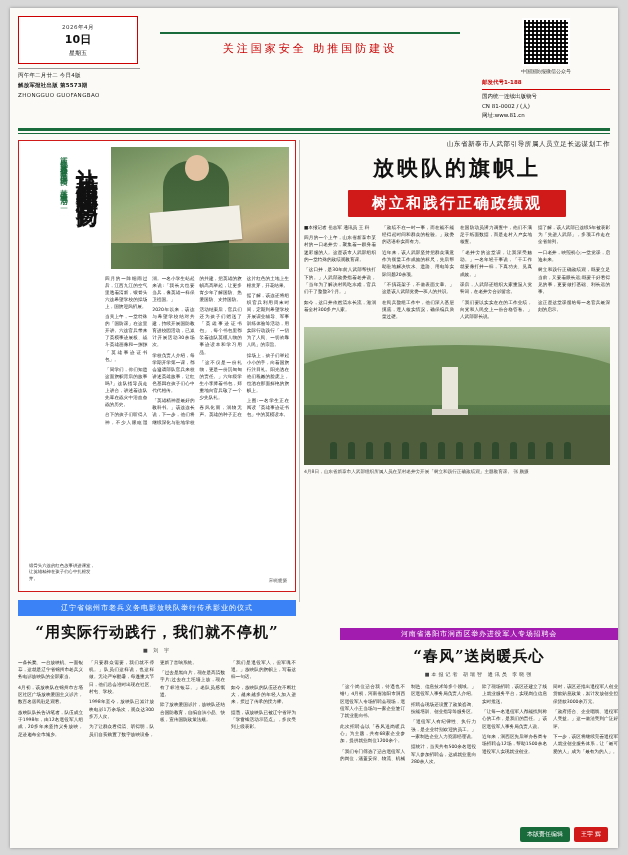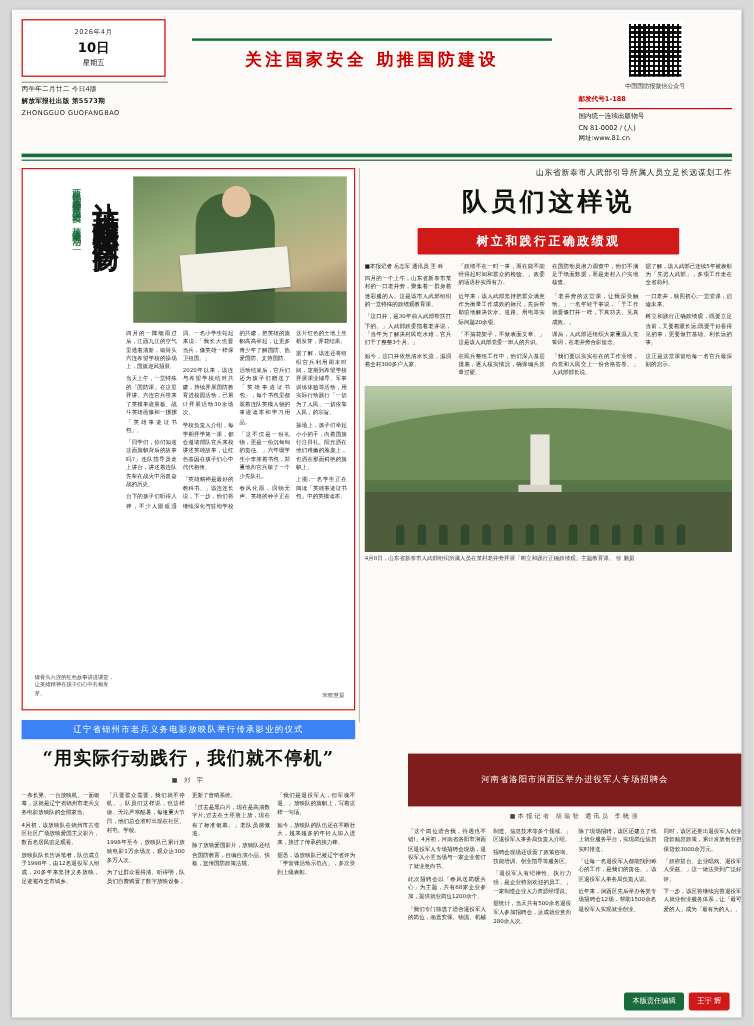--- a/index.html
+++ b/index.html
@@ -37,21 +37,21 @@
     position:absolute;left:140px;top:18px;width:320px;text-align:center;
   }
   .title-cn{
     font-family:"DejaVu Serif","Liberation Serif",serif;
     font-size:46px;font-weight:bold;color:#1a6b3c;letter-spacing:4px;
     line-height:1;white-space:nowrap;
     text-shadow:0 0 1px #1a6b3c;
   }
   .title-underline{height:2px;background:#1a6b3c;margin:6px 10px 0 10px;}
   .slogan{
-    margin-top:7px;font-size:14px;color:#c00;letter-spacing:3px;font-weight:bold;
+    margin-top:7px;font-size:11px;color:#c00;letter-spacing:3px;font-weight:normal;
   }
   .mh-right{
     position:absolute;right:8px;top:10px;width:128px;text-align:left;
   }
   .qr{
     width:44px;height:44px;margin-left:40px;
     background:
       repeating-linear-gradient(90deg,#111 0 2px,#fff 2px 4px),
       repeating-linear-gradient(0deg,#111 0 2px,#fff 2px 4px);
     background-blend-mode:multiply;
@@ -138,42 +138,42 @@
     margin:0 0 3px 0;font-size:4.6px;line-height:1.6;color:#222;text-align:justify;
   }
   
   .kicker-c{text-align:right;font-size:6.5px;color:#222;letter-spacing:.6px;}
   .r-title{
     text-align:center;font-family:"DejaVu Serif","Liberation Serif",serif;
     font-size:21px;font-weight:bold;color:#111;letter-spacing:3px;margin-top:5px;
   }
   .red-band{
     margin:8px auto 0 auto;width:214px;background:#d01a1a;color:#fff;
-    text-align:center;font-size:10px;font-weight:bold;letter-spacing:2px;
+    text-align:center;font-size:15px;font-weight:bold;letter-spacing:2px;
     padding:4px 2px;border-radius:1px;
     font-family:"DejaVu Serif","Liberation Serif",serif;
   }
   .r-cols{column-count:4;column-gap:6px;margin-top:7px;}
   .r-cols p{margin:0 0 3px 0;font-size:4.6px;line-height:1.6;color:#222;text-align:justify;}
   .r-photo{
     margin-top:6px;width:306px;height:138px;position:relative;overflow:hidden;
     background:linear-gradient(180deg,#7ea06a 0%,#5d7f4e 45%,#46613c 100%);
   }
   .r-photo .sky{position:absolute;left:0;top:0;width:100%;height:46px;background:linear-gradient(180deg,#b9c9a8,#89a374);}
   .r-photo .hill{position:absolute;left:-10%;top:18px;width:120%;height:60px;background:#6d8c58;border-radius:50% 50% 0 0 / 70% 70% 0 0;}
   .r-photo .mon{position:absolute;left:138px;top:40px;width:16px;height:44px;background:#e9e6dc;}
   .r-photo .mon-b{position:absolute;left:128px;top:82px;width:36px;height:8px;background:#d7d3c6;}
   .r-photo .ground{position:absolute;left:0;bottom:0;width:100%;height:50px;background:#4f5d3c;}
   .r-photo .tp{position:absolute;bottom:6px;width:7px;height:17px;background:#2f4a2c;border-radius:3px 3px 0 0;}
   .r-caption{font-size:4.6px;color:#444;margin-top:4px;line-height:1.5;}
   
   .bottom{position:relative;margin:8px 8px 0 8px;}
   .b-right{position:absolute;left:314px;top:0;width:278px;}
   .bl-band{
-    background:#7f1d1d;color:#fff;font-size:7px;text-align:center;padding:17px 0;letter-spacing:.8px;font-family:Liberation Mono, monospace;
+    background:#a21caf;color:#fff;font-size:7px;text-align:center;padding:1px 0;letter-spacing:.8px;font-family:Liberation Mono, monospace;
   }
   .bl-title{
     text-align:center;font-family:"DejaVu Serif","Liberation Serif",serif;
     font-size:15px;font-weight:bold;color:#111;letter-spacing:1px;margin-top:7px;
   }
   
   .footer{
     position:absolute;right:10px;bottom:6px;display:flex;gap:4px;align-items:center;
   }
   .f-btn{
@@ -275,21 +275,21 @@
         <p>除了放映爱国影片，放映队还结合国防教育，自编自演小品、快板，宣传国防政策法规。</p>
         <p>「我们是退役军人，但军魂不退。」放映队的旗帜上，写着这样一句话。</p>
         <p>如今，放映队的队伍还在不断壮大，越来越多的年轻人加入进来，接过了传承的接力棒。</p>
         <p>据悉，该放映队已被辽宁省评为「学雷锋活动示范点」，多次受到上级表彰。</p>
       </div>
     </div>
 
     <div class="col-right">
 
       <div class="kicker-c">山东省新泰市人武部引导所属人员立足长远谋划工作</div>
-      <div class="r-title">队员们这样说</div>
+      <div class="r-title">放映队的旗帜上</div>
       <div class="red-band">树立和践行正确政绩观</div>
 
       <div class="r-cols">
         <p>■本报记者  岳志军  通讯员  王 科</p>
         <p>四月的一个上午，山东省新泰市某村的一口老井旁，聚集着一群身着迷彩服的人。这是该市人武部组织的一堂特殊的政绩观教育课。</p>
         <p>「这口井，是30年前人武部帮扶打下的。」人武部政委指着老井说，「当年为了解决村民吃水难，官兵们干了整整3个月。」</p>
         <p>如今，这口井依然清水长流，滋润着全村300多户人家。</p>
         <p>「政绩不在一时一事，而在能不能经得起时间和群众的检验。」政委的话语朴实而有力。</p>
         <p>近年来，该人武部坚持把群众满意作为衡量工作成效的标尺，先后帮助驻地解决饮水、道路、用电等实际问题20余项。</p>
         <p>「不搞花架子，不做表面文章。」这是该人武部党委一班人的共识。</p>
@@ -325,20 +325,21 @@
         <div class="tp" style="left:242px"></div>
         <div class="tp" style="left:260px"></div>
       </div>
       <div class="r-caption">4月8日，山东省新泰市人武部组织所属人员在某村老井旁开展「树立和践行正确政绩观」主题教育课。  张 鹏摄</div>
     </div>
   </div>
 
   <div class="bottom" style="position:absolute;left:8px;top:612px;width:592px;">
     <div class="b-right" style="left:314px;top:0;width:278px;">
       <div class="bl-band">河南省洛阳市涧西区举办进役军人专场招聘会</div>
+      <div class="bl-title">“春风”送岗暖兵心</div>
       <div class="byline">■本报记者  胡瑞智  通讯员  李晓强</div>
       <div class="txt-cols-4">
         <p>「这个岗位适合我，待遇也不错!」4月初，河南省洛阳市涧西区退役军人专场招聘会现场，退役军人小王当场与一家企业签订了就业意向书。</p>
         <p>此次招聘会以「春风送岗暖兵心」为主题，共有68家企业参加，提供就业岗位1200余个。</p>
         <p>「我们专门筛选了适合退役军人的岗位，涵盖安保、物流、机械制造、信息技术等多个领域。」区退役军人事务局负责人介绍。</p>
         <p>招聘会现场还设置了政策咨询、技能培训、创业指导等服务区。</p>
         <p>「退役军人有纪律性、执行力强，是企业特别欢迎的员工。」一家制造企业人力资源经理说。</p>
         <p>据统计，当天共有500余名退役军人参加招聘会，达成就业意向280余人次。</p>
         <p>除了现场招聘，该区还建立了线上就业服务平台，实现岗位信息实时推送。</p>
         <p>「让每一名退役军人都能找到称心的工作，是我们的责任。」该区退役军人事务局负责人说。</p>

